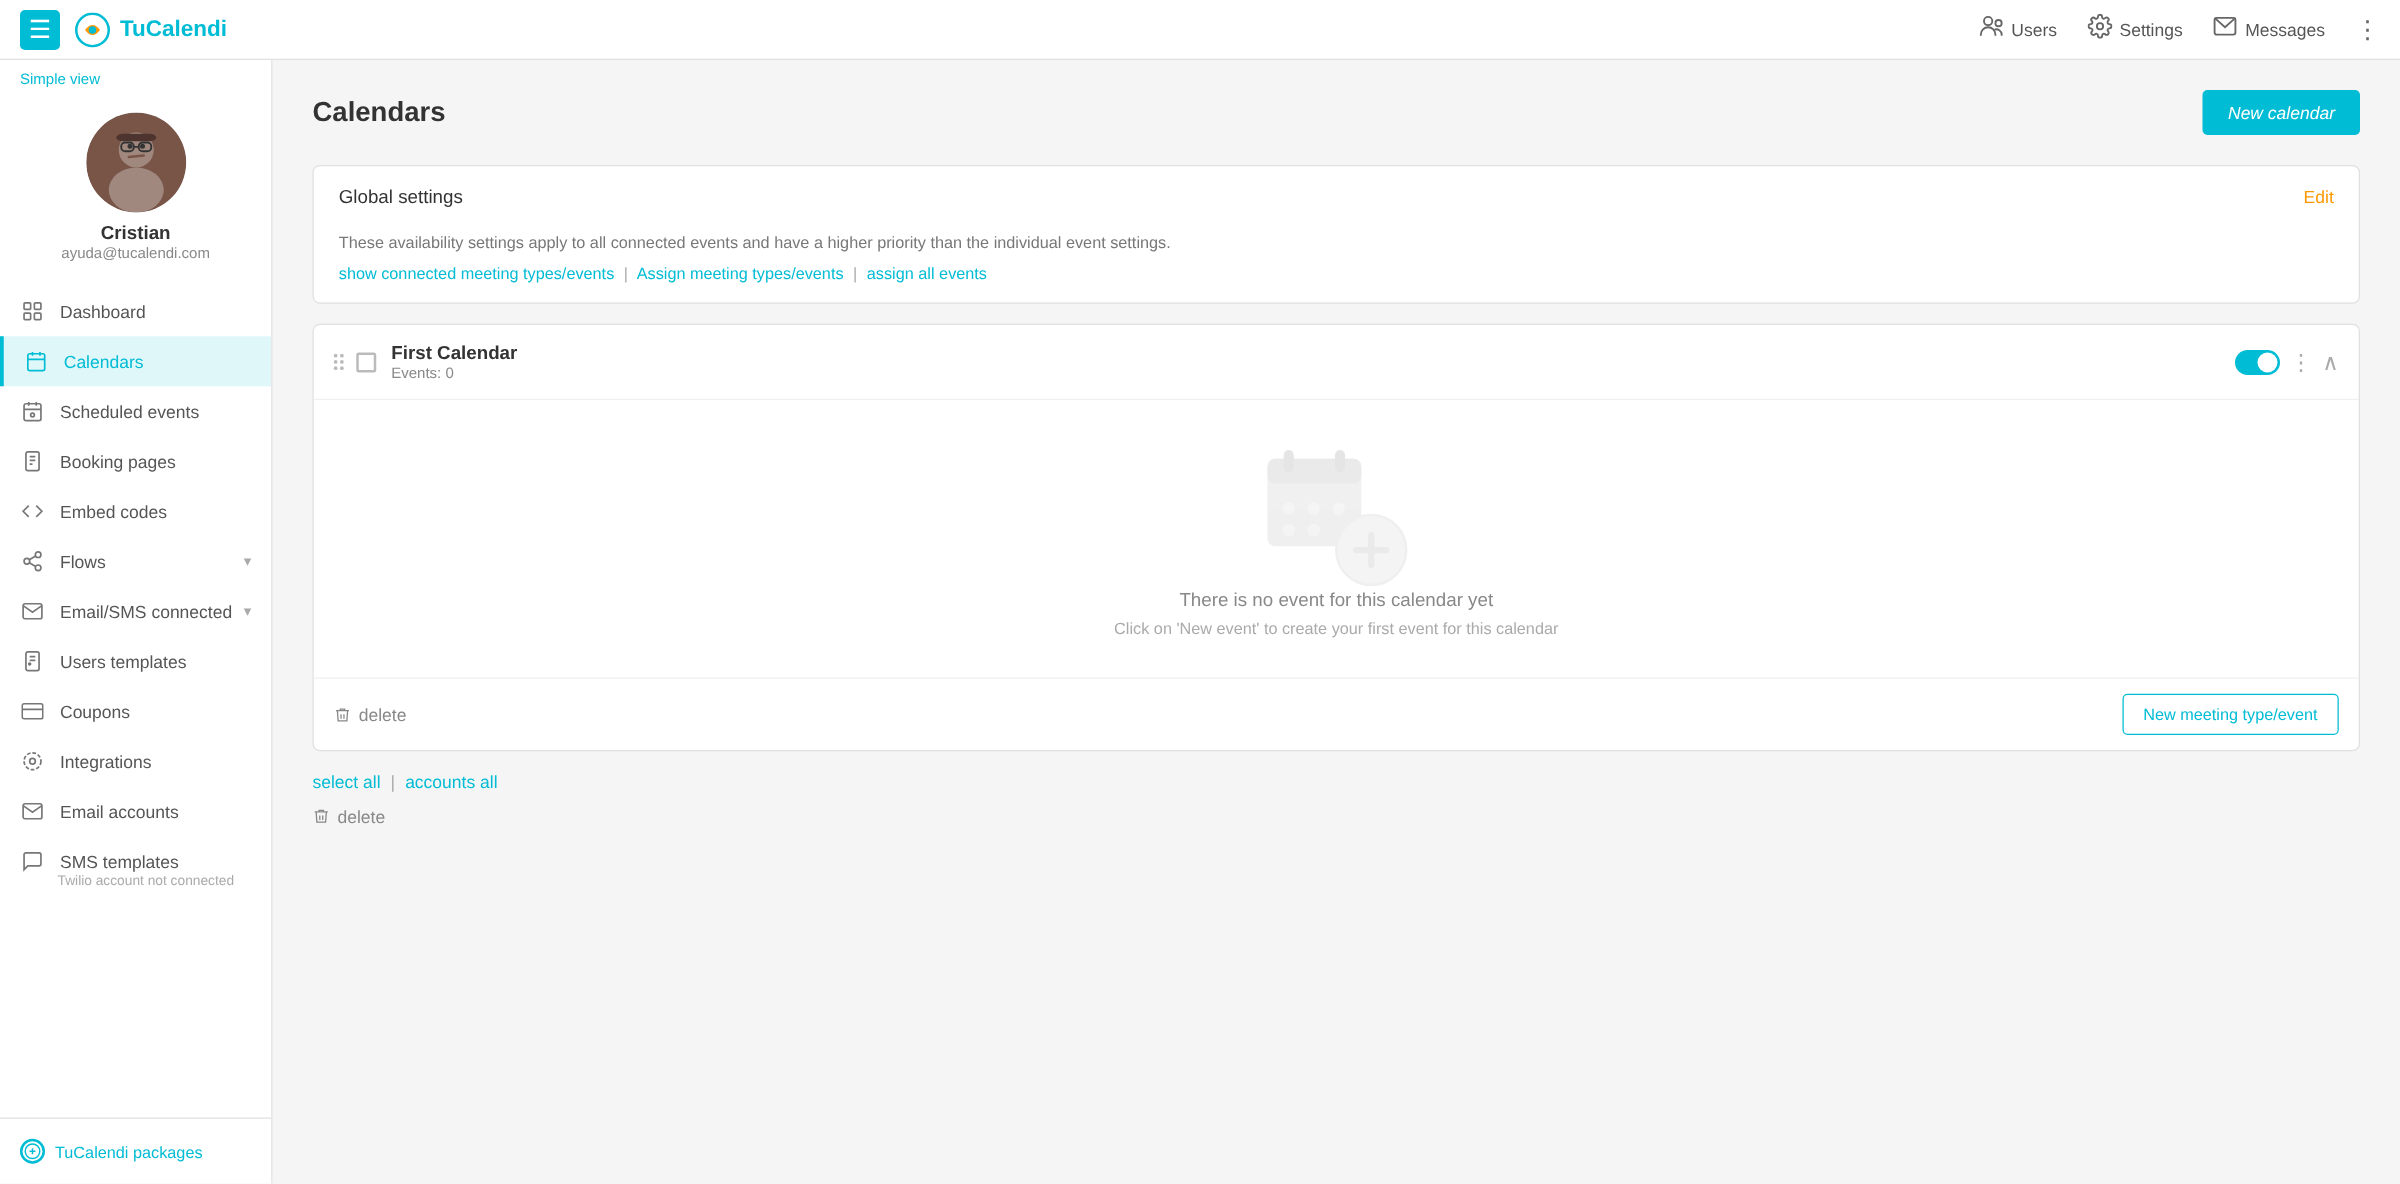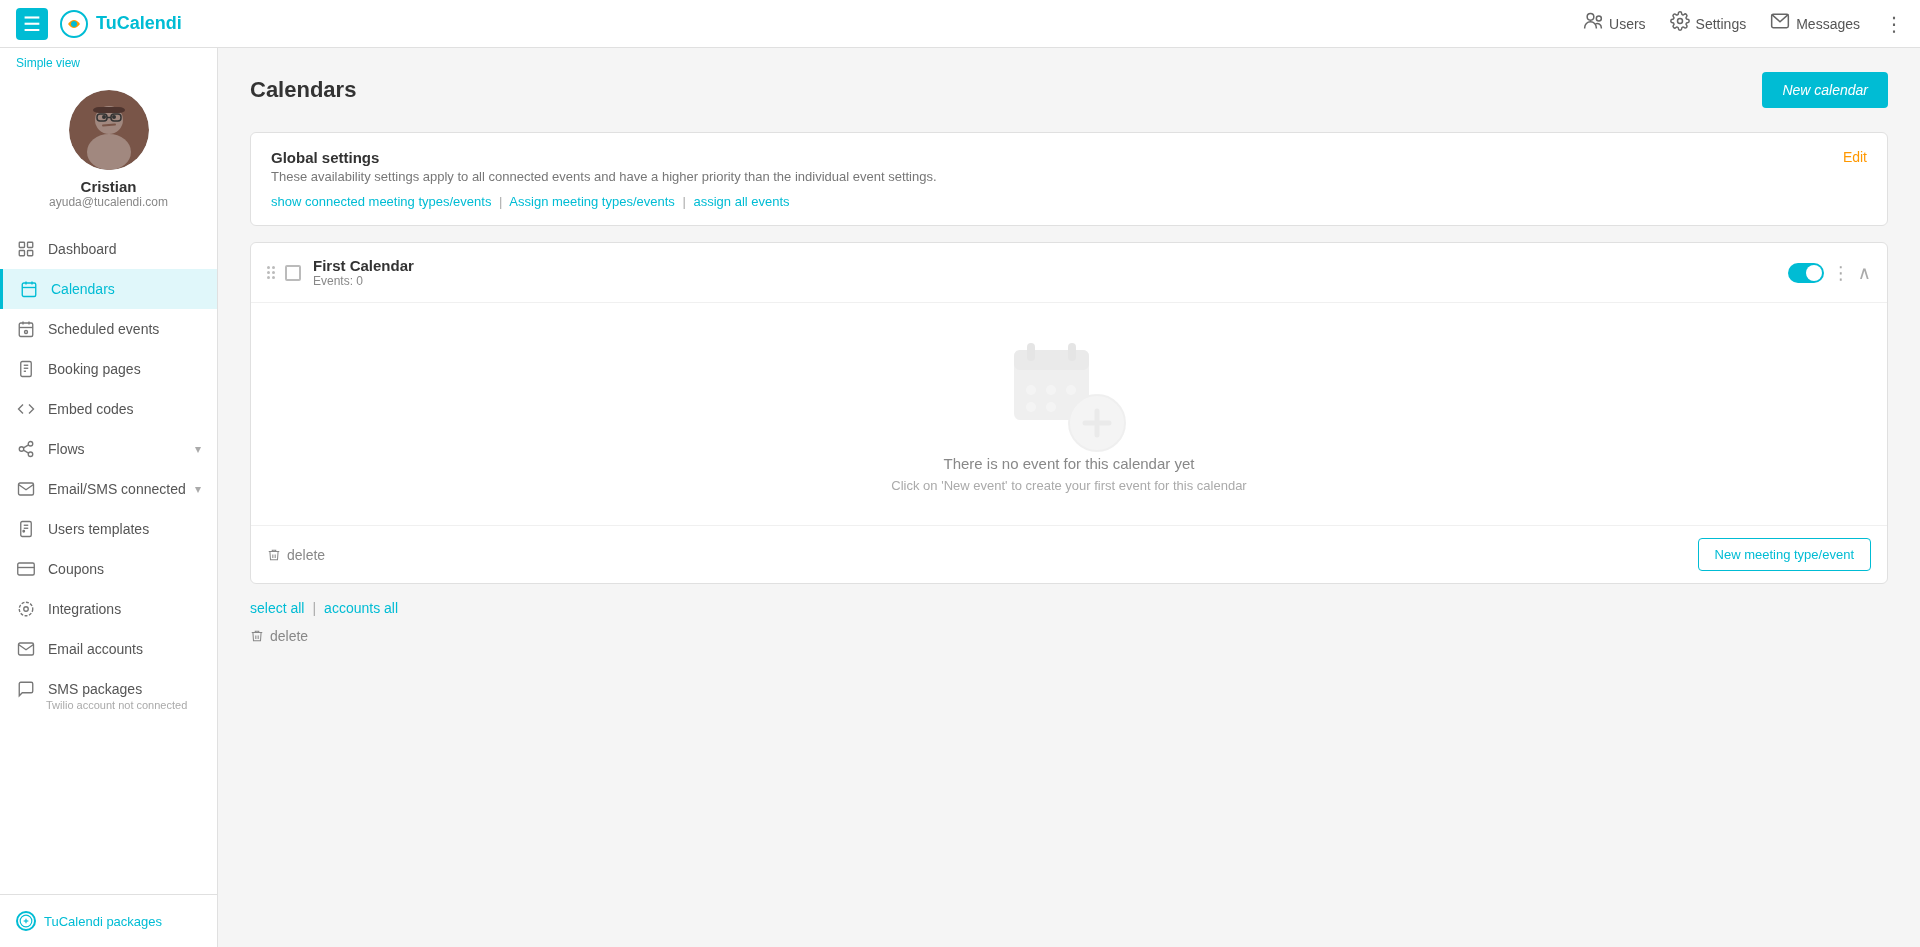--- a/index.html
+++ b/index.html
@@ -212,23 +212,23 @@
       padding: 16px 20px;
       margin-bottom: 16px;
     }
     .global-settings-header {
       display: flex;
       align-items: flex-start;
       justify-content: space-between;
     }
     .global-settings-title {
       font-size: 15px;
-      font-weight: 700;
+      font-weight: 400;
       color: #333;
-      margin-bottom: 3px;
+      margin-bottom: 20px;
     }
     .global-settings-desc {
       font-size: 13px;
       color: #777;
     }
     .edit-link {
       color: #ff9800;
       font-size: 14px;
       font-weight: 500;
       cursor: pointer;
@@ -594,21 +594,21 @@
         <span>Email accounts</span>
       </div>
 
       <div class="nav-item" style="flex-direction:column; align-items:flex-start;">
         <div style="display:flex;align-items:center;width:100%;">
           <span class="nav-icon" style="flex-shrink:0;margin-right:12px;">
             <svg width="18" height="18" viewBox="0 0 24 24" fill="none" stroke="currentColor" stroke-width="1.8">
               <path d="M21 15a2 2 0 01-2 2H7l-4 4V5a2 2 0 012-2h14a2 2 0 012 2z"></path>
             </svg>
           </span>
-          <span>SMS packages</span>
+          <span>SMS templates</span>
         </div>
         <span style="font-size:11px;color:#aaa;padding-left:30px;">Twilio account not connected</span>
       </div>
     </nav>
 
     <div class="sidebar-footer">
       <div class="packages-link">
         <div class="packages-icon">
           <svg width="14" height="14" viewBox="0 0 24 24" fill="none" stroke="#00bcd4" stroke-width="2">
             <circle cx="12" cy="12" r="10"></circle>

